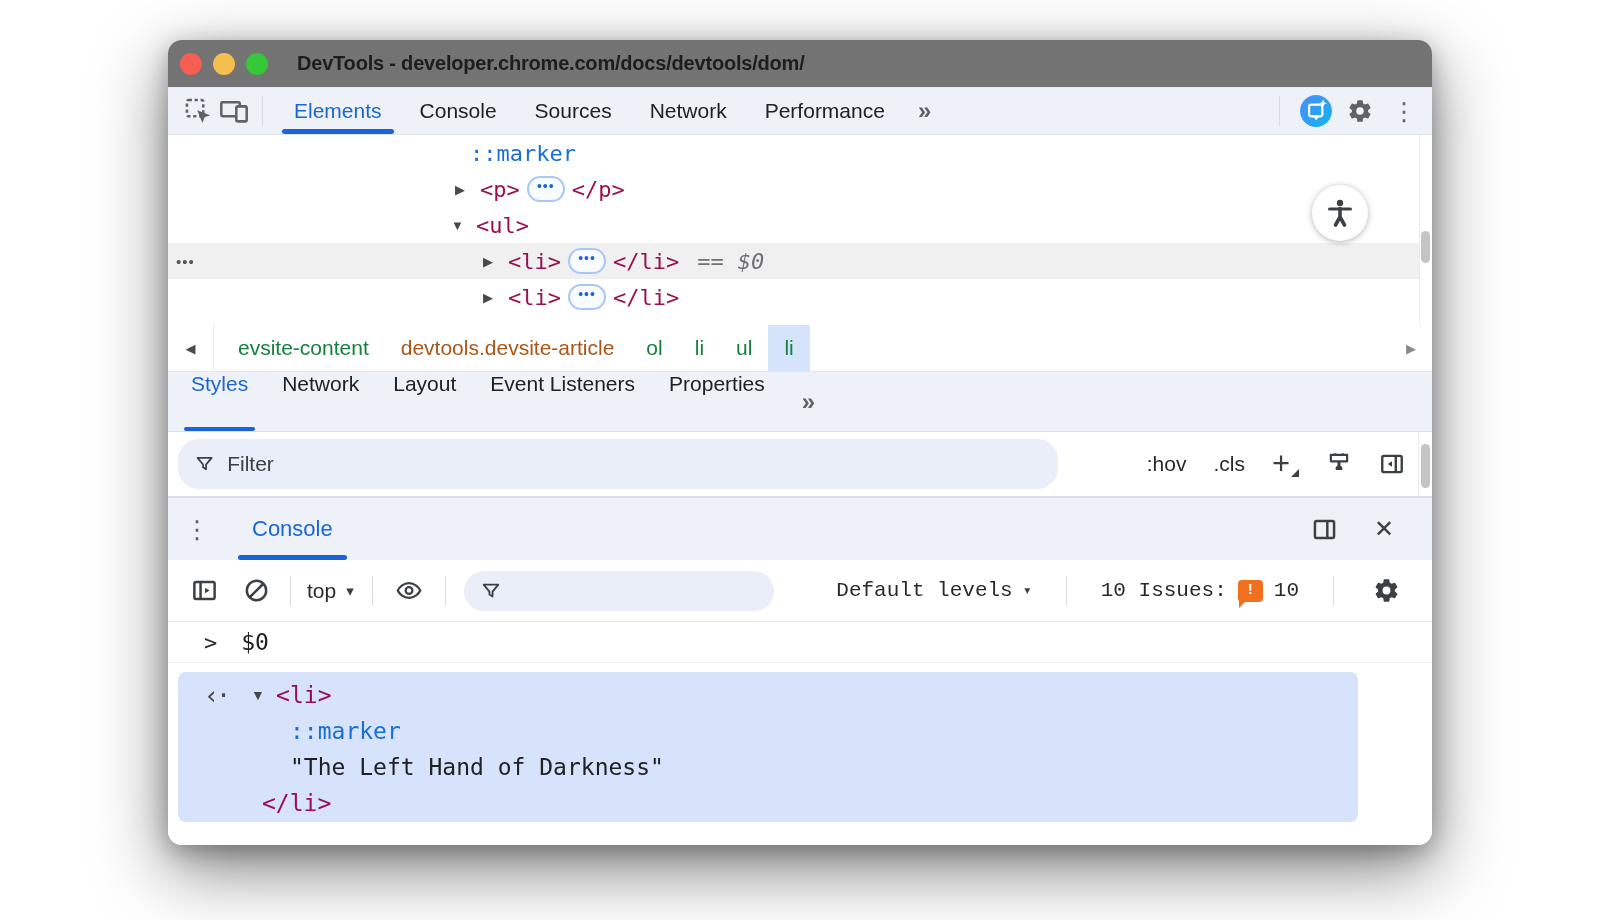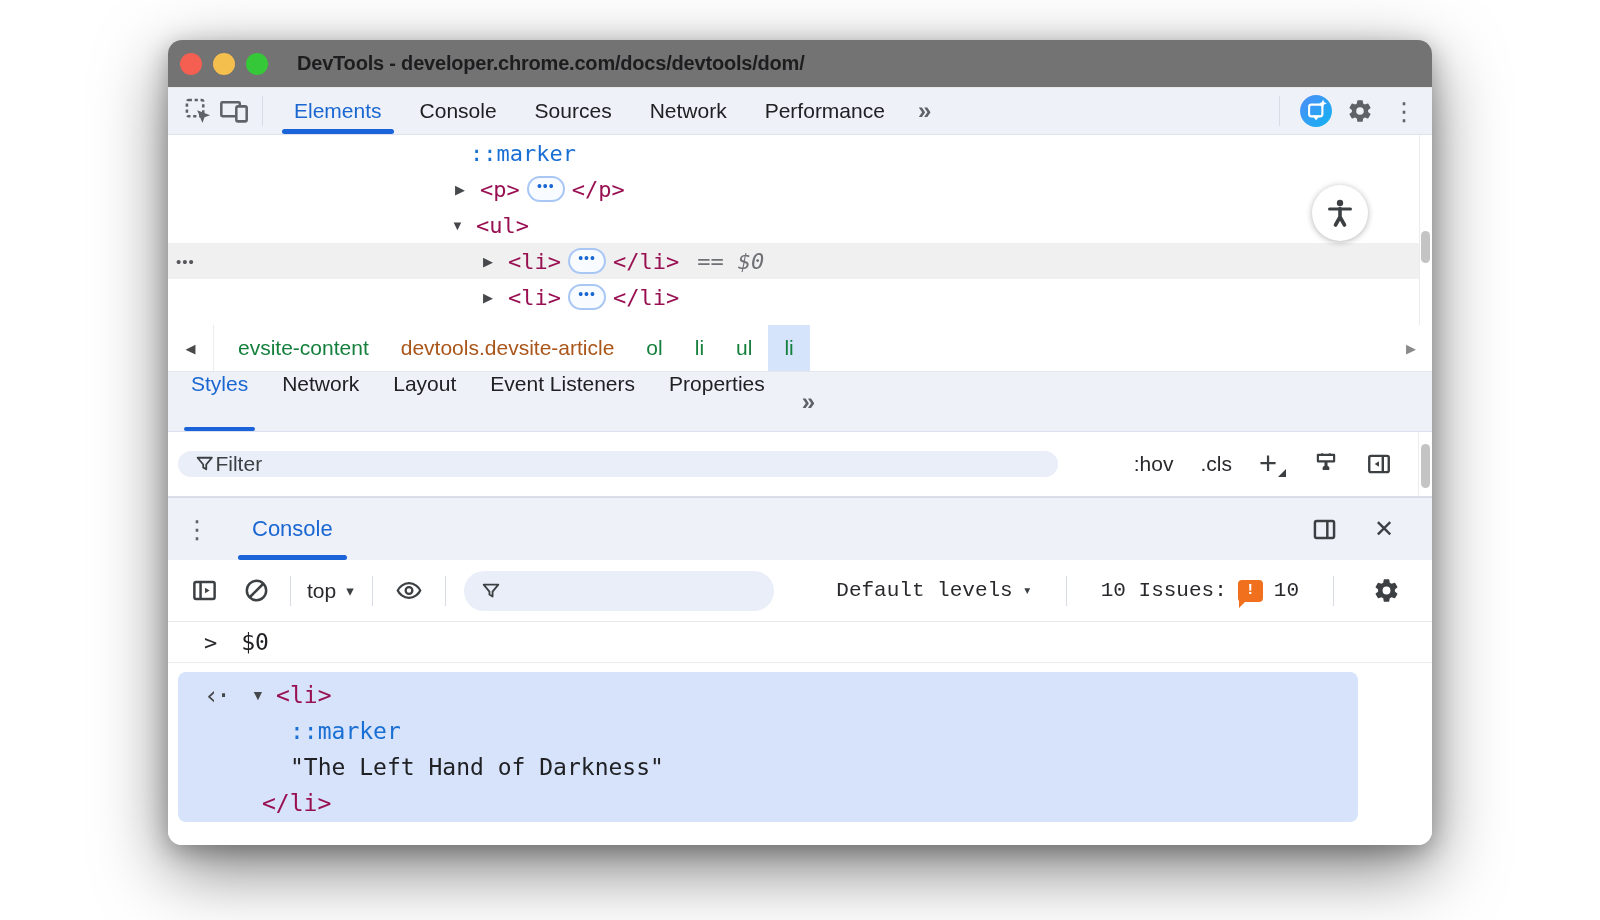--- a/index.html
+++ b/index.html
@@ -67,24 +67,24 @@
   .styletabs { flex:none; height:60px; background:#eef1f8; border-bottom:1px solid #dbe1f0;
                display:flex; align-items:stretch; padding-left:6px; font-size:21px; }
   .stab { display:flex; align-items:flex-start; padding:0 17px; color:#202124; position:relative; white-space:nowrap; }
   .stab.active { color:#1a67d2; }
   .stab.active::after { content:""; position:absolute; left:10px; right:10px; bottom:0; height:4px; border-radius:4px; background:#1a63d9; }
   .stabs-more { display:flex; align-items:center; padding:0 16px; margin-left:4px; font-size:24px; color:#5f6368; font-weight:bold; }
 
   
   .filterrow { flex:none; height:65px; background:#fff; border-bottom:1px solid #dadfe8;
                display:flex; align-items:center; padding-left:10px; position:relative; }
-  .fpill { width:880px; height:26px; border-radius:21px; background:#e9eef8; display:flex; align-items:center; padding-left:16px; }
+  .fpill { width:880px; height:50px; border-radius:21px; background:#e9eef8; display:flex; align-items:center; padding-left:16px; gap:12px; }
   .fpill input { border:none; background:transparent; outline:none; font-size:21px; color:#3c4043; width:100%; font-family:"Liberation Sans",sans-serif; }
   .fpill input::placeholder { color:#3c4043; opacity:1; }
-  .fr-right { position:absolute; right:40px; display:flex; align-items:center; gap:27px; font-size:21px; color:#28292c; }
+  .fr-right { position:absolute; right:27px; display:flex; align-items:center; gap:27px; font-size:21px; color:#28292c; }
   .plus-wrap { display:flex; align-items:flex-end; font-size:31px; color:#3c4043; line-height:.85; }
   .corner { width:0; height:0; border-right:8px solid #3c4043; border-top:8px solid transparent; margin-left:1px; }
   .fr-track { position:absolute; right:13px; top:0; bottom:0; width:1px; background:#ececec; }
   .fr-thumb { position:absolute; right:2px; top:12px; width:9px; height:44px; border-radius:5px; background:#c4c4c4; }
 
   
   .drawerhead { flex:none; height:63px; background:#eef1f8; border-top:1px solid #d6dbe6;
                 display:flex; align-items:stretch; position:relative; }
   .dh-kebab { width:58px; display:flex; align-items:center; justify-content:center; font-size:25px; color:#5f6368; }
   .dtab { display:flex; align-items:center; padding:0 26px; font-size:22px; color:#1a67d2; position:relative; }

